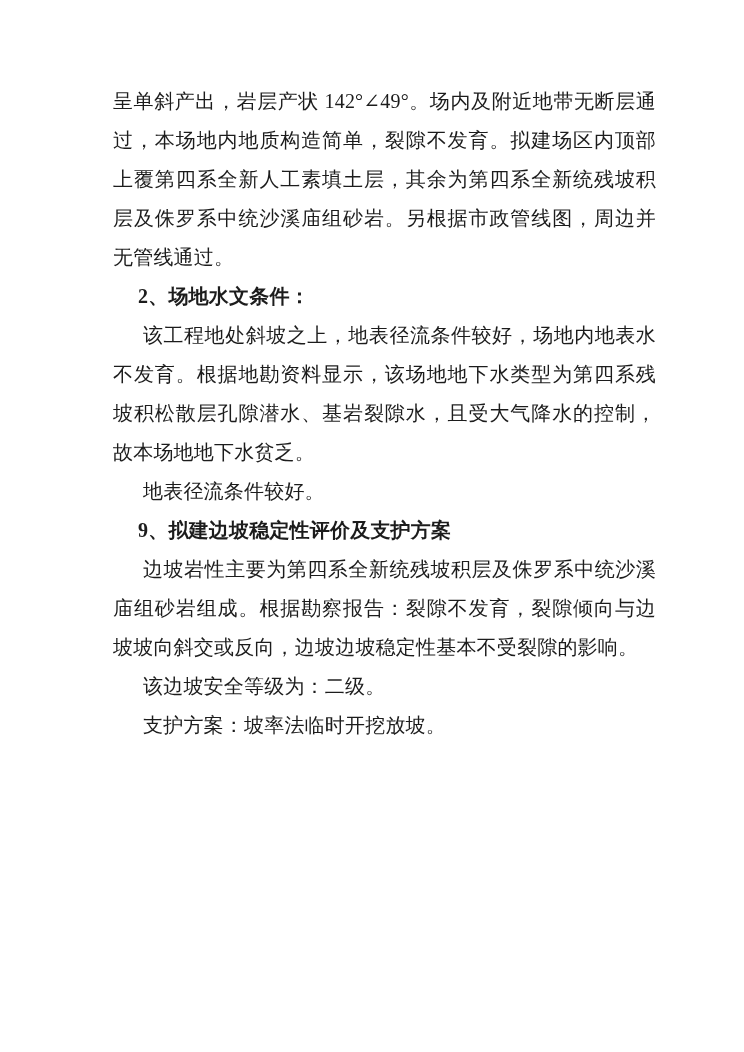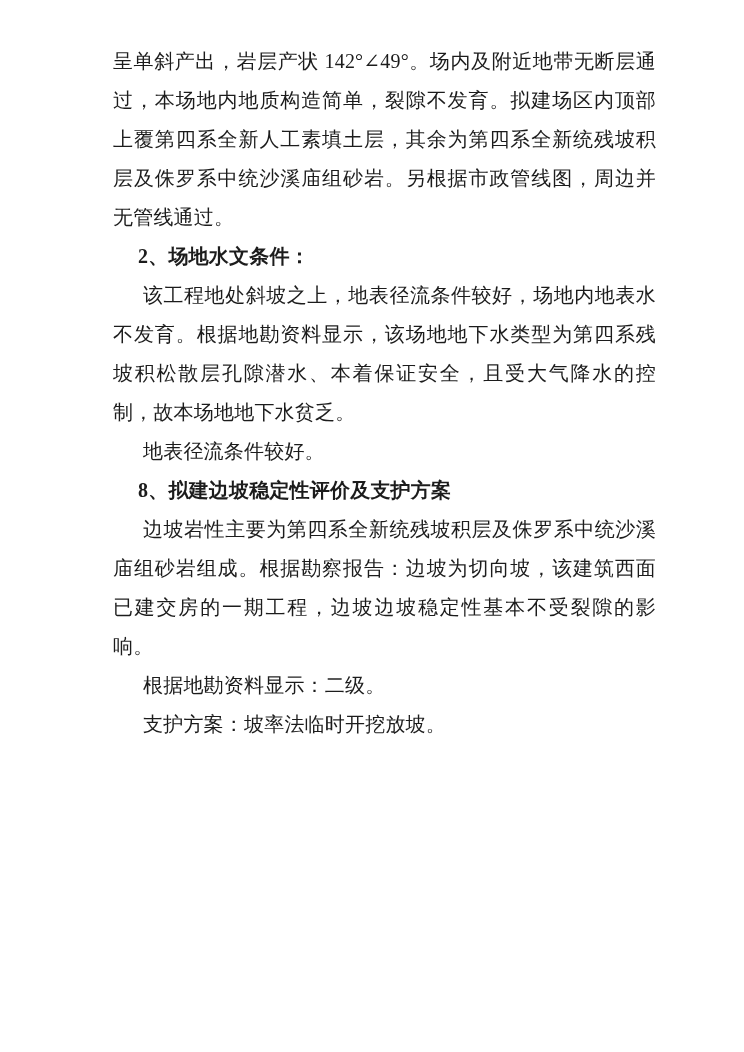--- a/index.html
+++ b/index.html
@@ -6,21 +6,21 @@
   html, body {
     background: #ffffff;
     font-family: "Liberation Serif", "DejaVu Serif", serif;
   }
   .page {
     position: relative;
     width: 744px;
     height: 1052px;
     margin: 0 auto;
     background: #ffffff;
-    padding: 42px 88px 40px 113px;
+    padding: 82px 88px 40px 113px;
     overflow: hidden;
     color: #1c1c1c;
   }
   .page p {
     font-size: 20px;
     line-height: 39px;
     text-align: justify;
     text-justify: inter-ideograph;
     letter-spacing: 0.2px;
     color: #1c1c1c;
@@ -38,26 +38,26 @@
   }
 </style>
 </head>
 <body>
 
 <div class="page">
   <p class="para-continuation">呈单斜产出，岩层产状 142°∠49°。场内及附近地带无断层通过，本场地内地质构造简单，裂隙不发育。拟建场区内顶部上覆第四系全新人工素填土层，其余为第四系全新统残坡积层及侏罗系中统沙溪庙组砂岩。另根据市政管线图，周边并无管线通过。</p>
 
   <p class="para-heading">2、场地水文条件：</p>
 
-  <p class="para-body">该工程地处斜坡之上，地表径流条件较好，场地内地表水不发育。根据地勘资料显示，该场地地下水类型为第四系残坡积松散层孔隙潜水、本着保证安全，且受大气降水的控制，故本场地地下水贫乏。</p>
+  <p class="para-body">该工程地处斜坡之上，地表径流条件较好，场地内地表水不发育。根据地勘资料显示，该场地地下水类型为第四系残坡积松散层孔隙潜水、基岩裂隙水，且受大气降水的控制，故本场地地下水贫乏。</p>
 
   <p class="para-body">地表径流条件较好。</p>
 
-  <p class="para-heading">8、拟建边坡稳定性评价及支护方案</p>
+  <p class="para-heading">9、拟建边坡稳定性评价及支护方案</p>
 
 
-  <p class="para-body">边坡岩性主要为第四系全新统残坡积层及侏罗系中统沙溪庙组砂岩组成。根据勘察报告：边坡为切向坡，该建筑西面已建交房的一期工程，边坡边坡稳定性基本不受裂隙的影响。</p>
+  <p class="para-body">边坡岩性主要为第四系全新统残坡积层及侏罗系中统沙溪庙组砂岩组成。根据勘察报告：裂隙不发育，裂隙倾向与边坡坡向斜交或反向，边坡边坡稳定性基本不受裂隙的影响。</p>
 
-  <p class="para-body">根据地勘资料显示：二级。</p>
+  <p class="para-body">该边坡安全等级为：二级。</p>
 
   <p class="para-body">支护方案：坡率法临时开挖放坡。</p>
 
 </div>
 
 </body></html>

